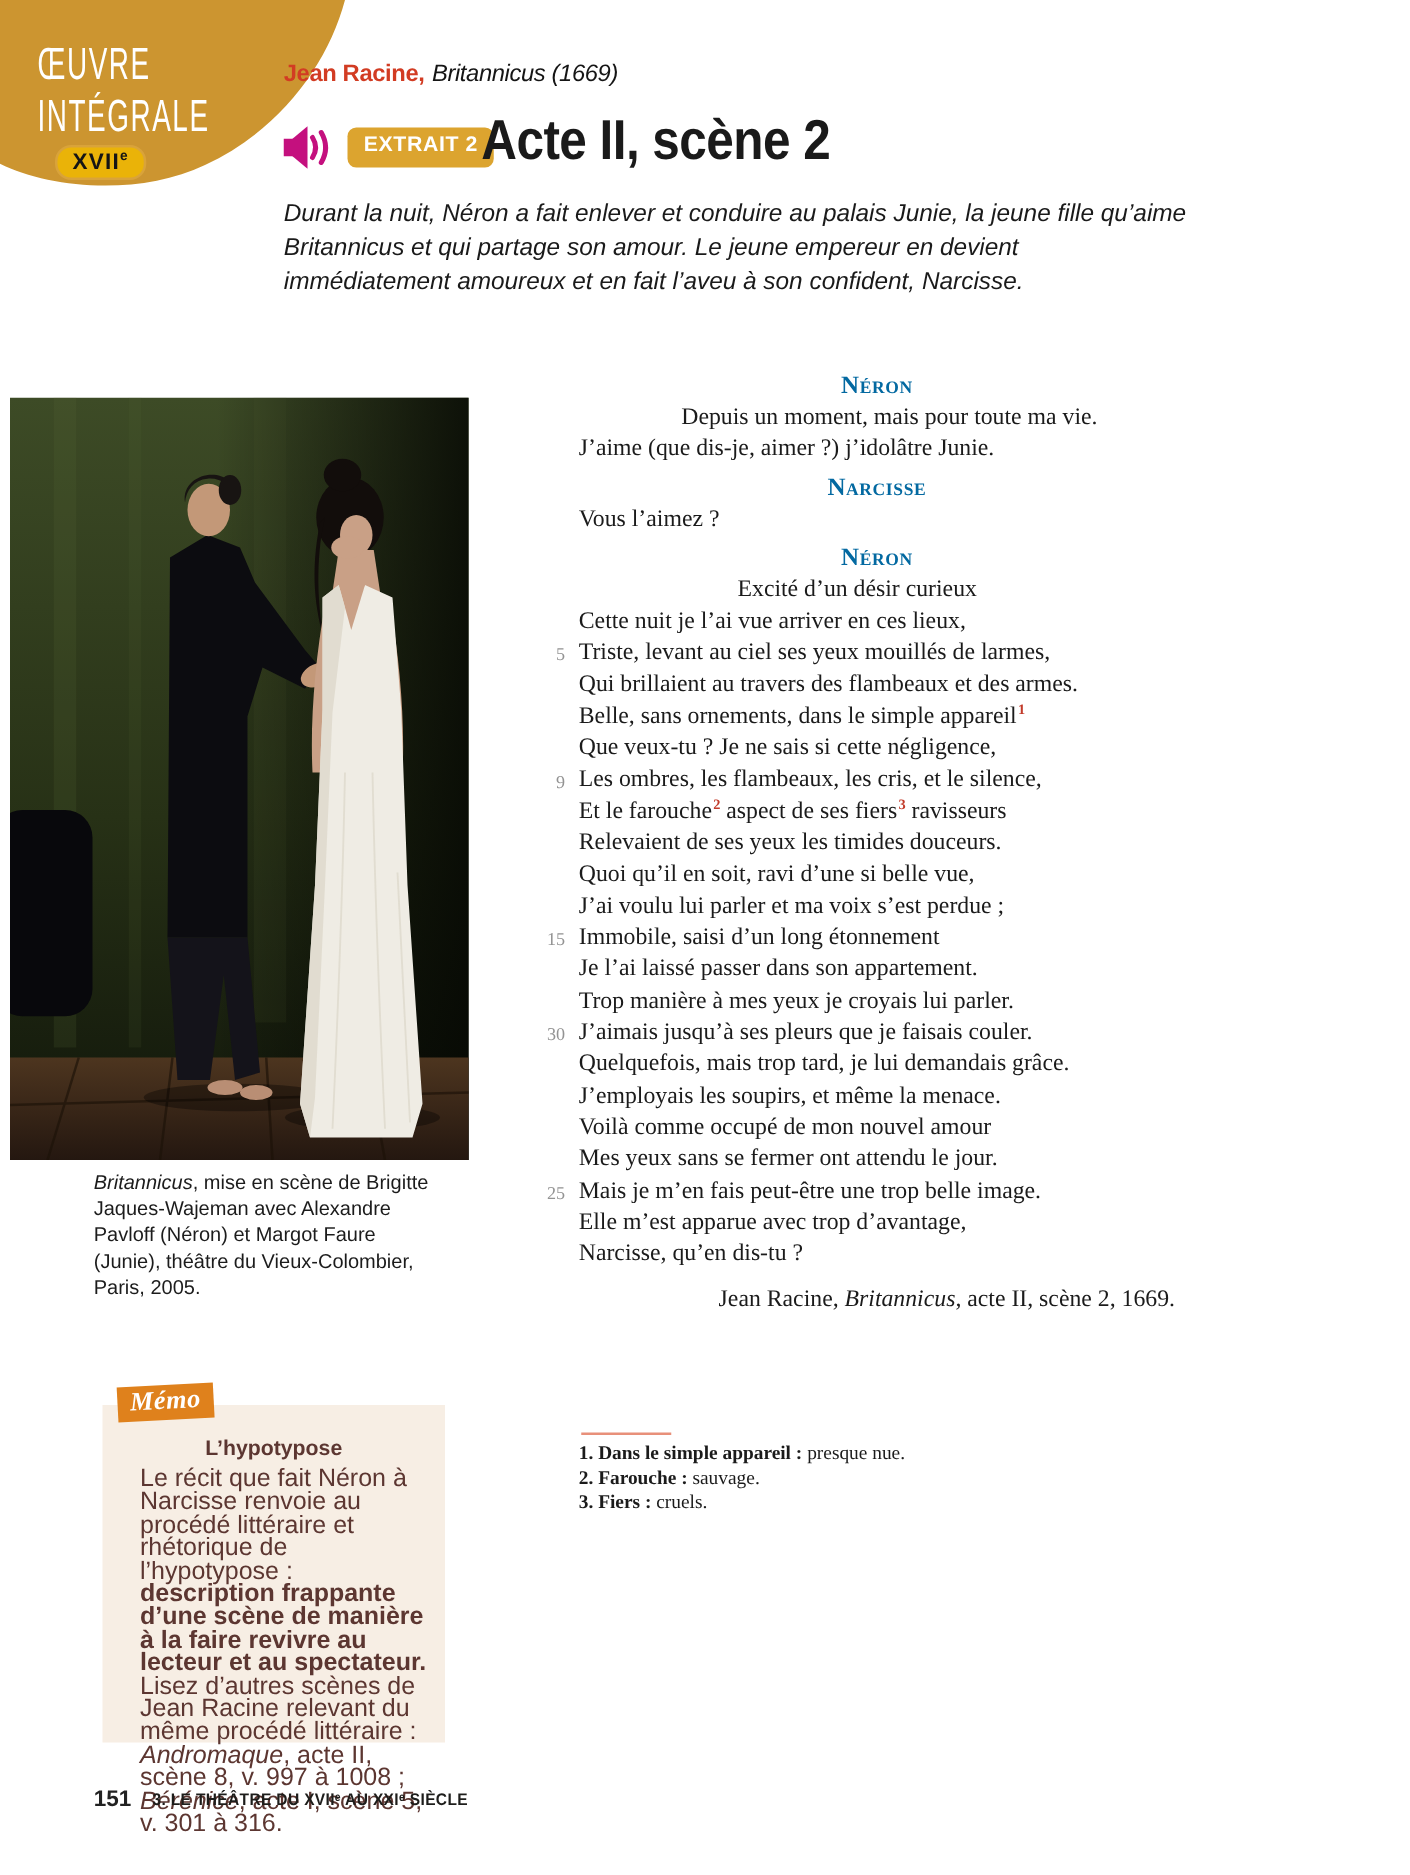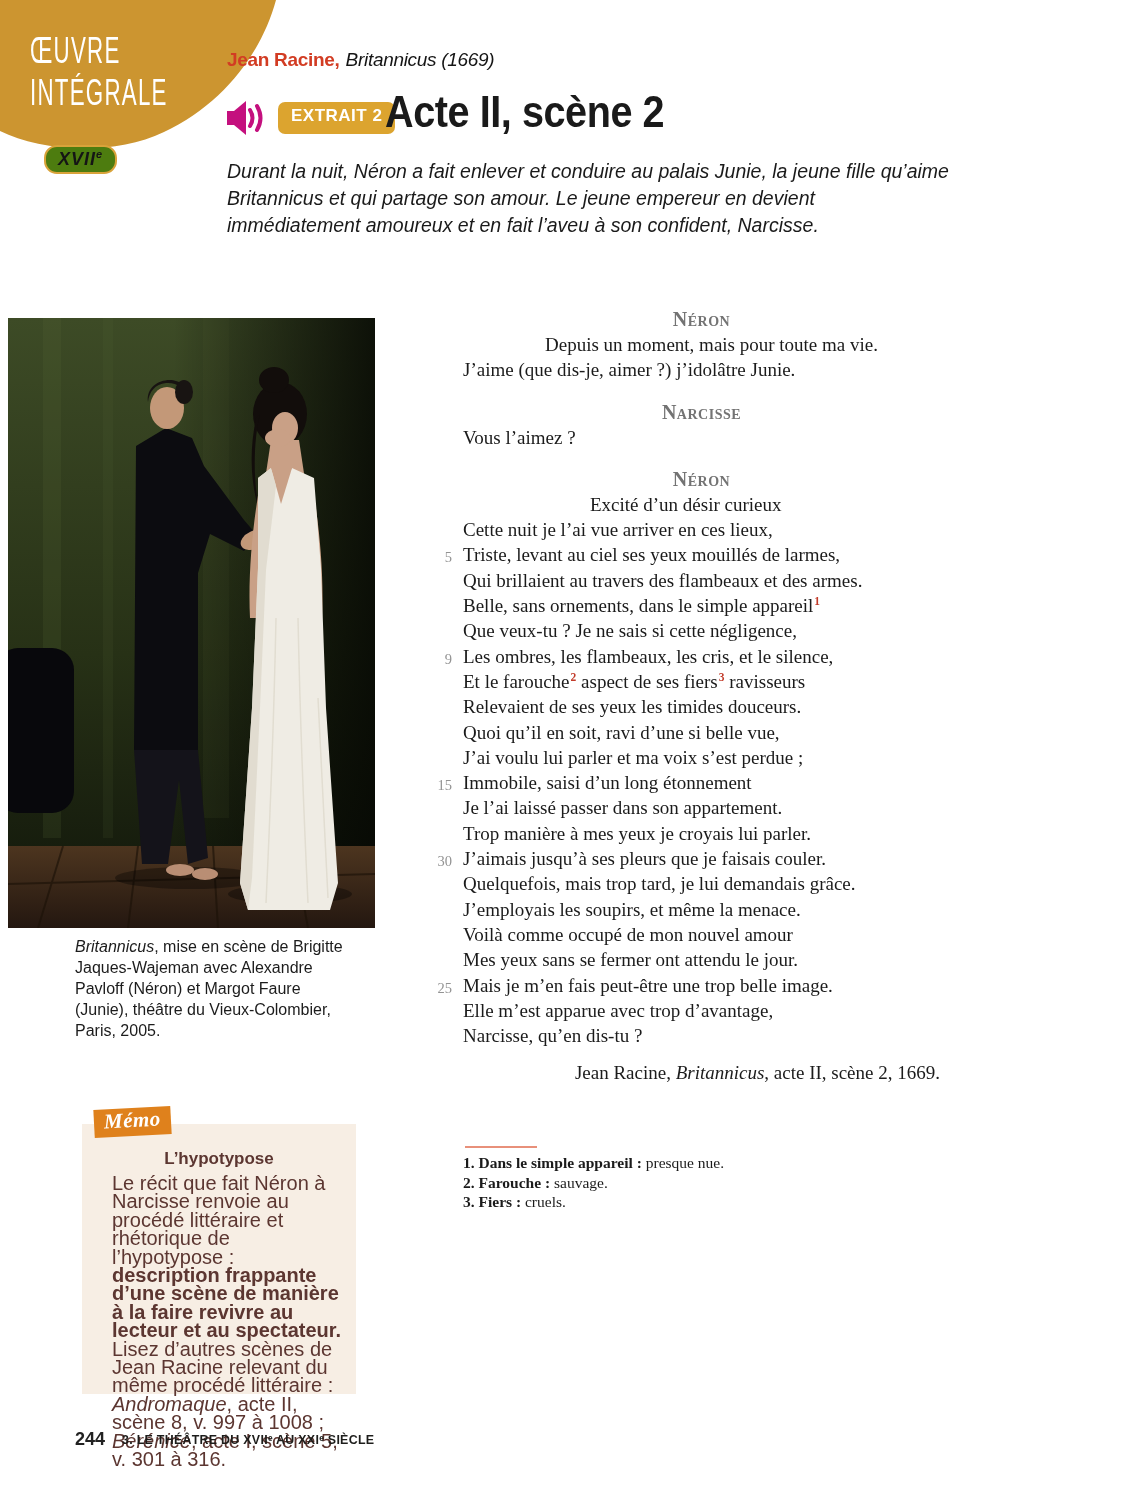--- a/index.html
+++ b/index.html
@@ -12,23 +12,23 @@
 
   
   .banner-svg { left:0; top:0; width:290px; height:162px; }
   .banner-text {
     left:30px; top:30px; color:#ffffff;
     font-family:"Liberation Sans", sans-serif; font-weight:400;
     font-size:36px; line-height:42px; letter-spacing:2px;
     transform:scaleX(0.62); transform-origin:left top; white-space:nowrap;
   }
   .century-pill {
-    left:44px; top:145px; background:#4d7c0f; border:2px solid #d9a33a;
+    left:44px; top:116px; background:#eab308; border:2px solid #d9a33a;
     border-radius:13px; padding:1px 12px 2px;
-    font-family:"Liberation Sans", sans-serif; font-weight:700; font-style:italic;
+    font-family:"Liberation Sans", sans-serif; font-weight:700; 
     font-size:18px; color:#151515; letter-spacing:1px;
   }
   .century-pill sup { font-size:11px; }
 
   
   .author-line { left:227px; top:49px; font-size:19px; white-space:nowrap; }
   .author-name {
     font-family:"Liberation Sans", sans-serif; font-weight:700; color:#d23c23;
     letter-spacing:-0.3px;
   }
@@ -59,22 +59,22 @@
   .caption {
     left:75px; top:936px; width:276px;
     font-family:"Liberation Sans", sans-serif; font-size:16px; line-height:21px;
     color:#1c1c1c;
   }
 
   
   .play-col { left:430px; top:290px; width:510px; }
   .speaker {
     font-weight:700; font-variant:small-caps; font-size:20px; line-height:26px;
-    text-align:center; padding-left:33px; margin-top:16px; letter-spacing:0.5px;
-    color:#737373;
+    text-align:center; padding-left:33px; margin-top:5px; letter-spacing:0.5px;
+    color:#0369a1;
   }
   .vline { position:relative; padding-left:33px; font-size:19px; line-height:25.3px; }
   .vline.ind1 { padding-left:115px; }
   .vline.ind2 { padding-left:160px; }
   .vnum {
     position:absolute; left:0; top:3px; width:22px; text-align:right;
     font-size:14.5px; color:#939393;
   }
   sup.fnref {
     color:#c23b2a; font-weight:700; font-size:11.5px; line-height:0;
@@ -246,14 +246,14 @@
     <div><b>2. Farouche :</b><span> sauvage.</span></div>
     <div><b>3. Fiers :</b><span> cruels.</span></div>
   </div>
 
 <div class="abs memo">
   <div class="memo-label">Mémo</div>
   <div class="memo-title">L’hypotypose</div>
   <div class="memo-body"><span>Le récit que fait Néron à Narcisse renvoie au procédé littéraire et rhétorique de l’hypotypose : </span><span style="font-weight: 700;">description frappante d’une scène de manière à la faire revivre au lecteur et au spectateur.</span><span> Lisez d’autres scènes de Jean Racine relevant du même procédé littéraire : </span><span style="font-style: italic;">Andromaque</span><span>, acte II, scène 8, v. 997 à 1008 ; </span><span style="font-style: italic;">Bérénice</span><span>, acte I, scène 5, v. 301 à 316.</span></div>
 </div>
 
-<div class="abs page-num">244</div>
+<div class="abs page-num">151</div>
 <div class="abs footer-title">3. LE THÉÂTRE DU XVIIᵉ AU XXIᵉ SIÈCLE</div>
 
 </body></html>

